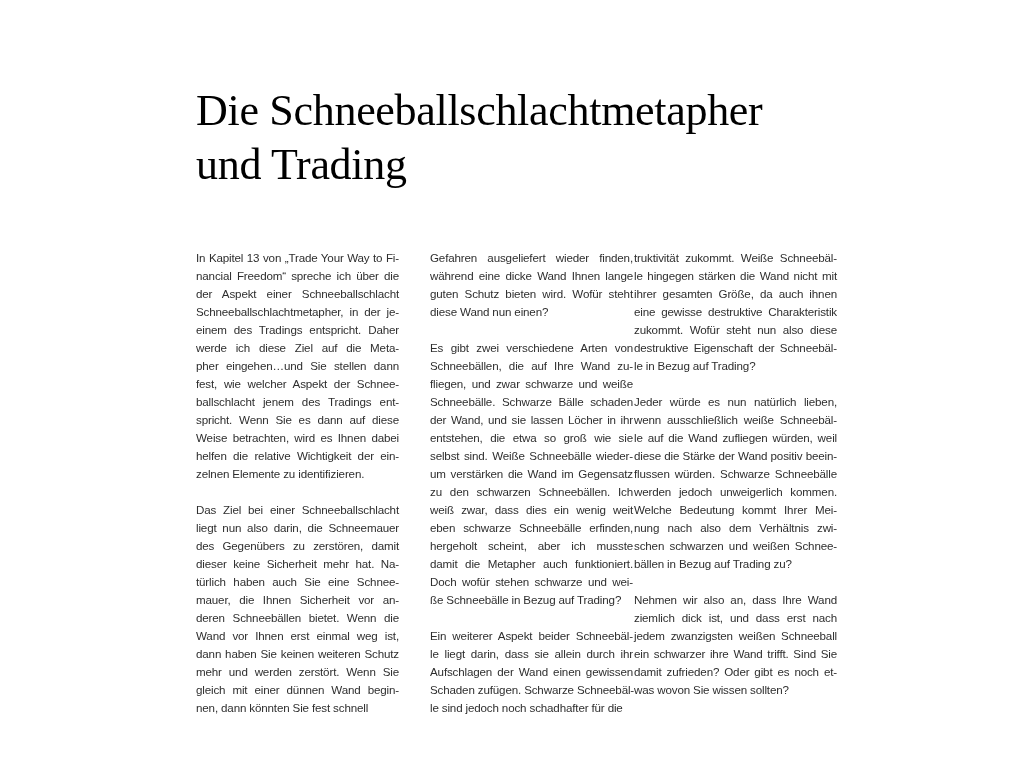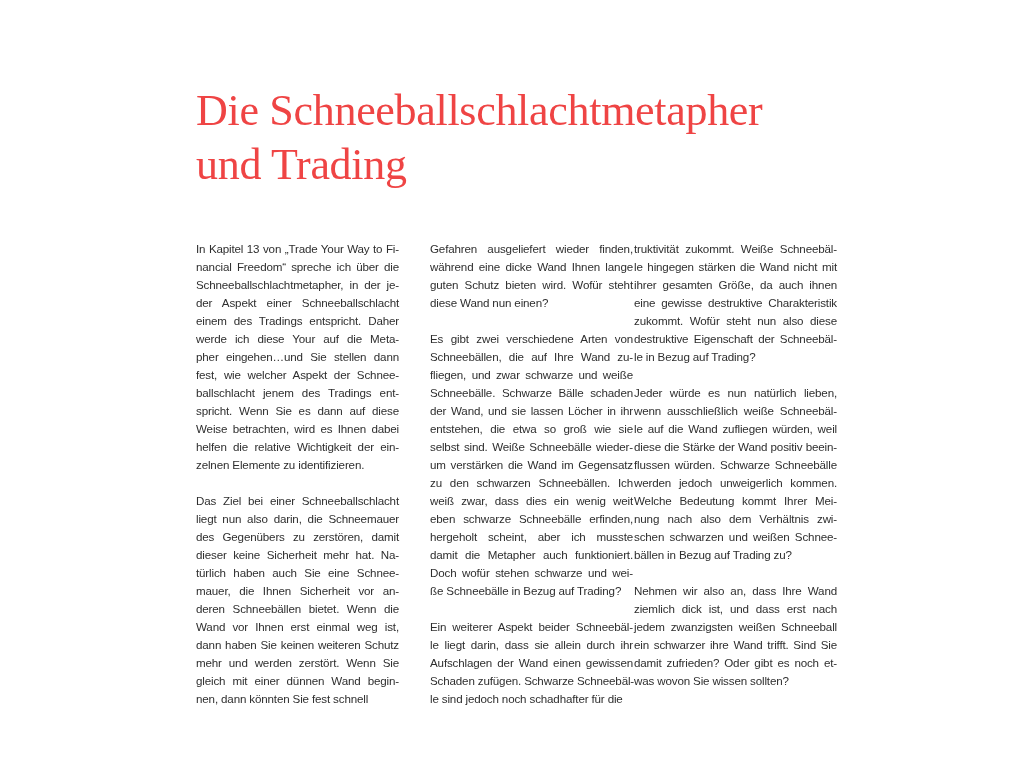--- a/index.html
+++ b/index.html
@@ -16,40 +16,40 @@
     }
     .title {
       position: absolute;
       left: 196px;
       top: 84px;
       margin: 0;
       font-family: "Liberation Serif", "DejaVu Serif", serif;
       font-weight: normal;
       font-size: 44px;
       line-height: 54px;
-      color: #ef4444;
+      color: #000000;
       letter-spacing: -0.3px;
     }
     .col {
       position: absolute;
       top: 240px;
       width: 203px;
       font-family: "Liberation Sans", "DejaVu Sans", sans-serif;
       font-size: 11.6px;
       line-height: 18px;
       color: #2e2e2e;
       text-align: justify;
       hyphens: manual;
       letter-spacing: -0.15px;
     }
     .col1 { left: 196px; }
     .col2 { left: 430px; }
     .col3 { left: 634px; }
     .col p {
-      margin: 0 0 18px 0;
+      margin: 9px 0 18px 0;
     }
     .col p.last { margin-bottom: 0; }
     .line {
       display: block;
       text-align-last: justify;
       white-space: nowrap;
     }
     .line.end {
       text-align-last: left;
     }
@@ -59,24 +59,24 @@
 
 <h1 class="title">
   <span>Die Schneeballschlachtmetapher</span><br>
   <span>und Trading</span>
 </h1>
 
 <div class="col col1">
     <p>
       <span class="line">In Kapitel 13 von „Trade Your Way to Fi-</span>
       <span class="line">nancial Freedom“ spreche ich über die</span>
+      <span class="line">der Aspekt einer Schneeballschlacht</span>
       <span class="line">Schneeballschlachtmetapher, in der je-</span>
-      <span class="line">der Aspekt einer Schneeballschlacht</span>
       <span class="line">einem des Tradings entspricht. Daher</span>
-      <span class="line">werde ich diese Your auf die Meta-</span>
+      <span class="line">werde ich diese Ziel auf die Meta-</span>
       <span class="line">pher eingehen…und Sie stellen dann</span>
       <span class="line">fest, wie welcher Aspekt der Schnee-</span>
       <span class="line">ballschlacht jenem des Tradings ent-</span>
       <span class="line">spricht. Wenn Sie es dann auf diese</span>
       <span class="line">Weise betrachten, wird es Ihnen dabei</span>
       <span class="line">helfen die relative Wichtigkeit der ein-</span>
       <span class="line end">zelnen Elemente zu identifizieren.</span>
     </p>
     <p class="last">
       <span class="line">Das Ziel bei einer Schneeballschlacht</span>

